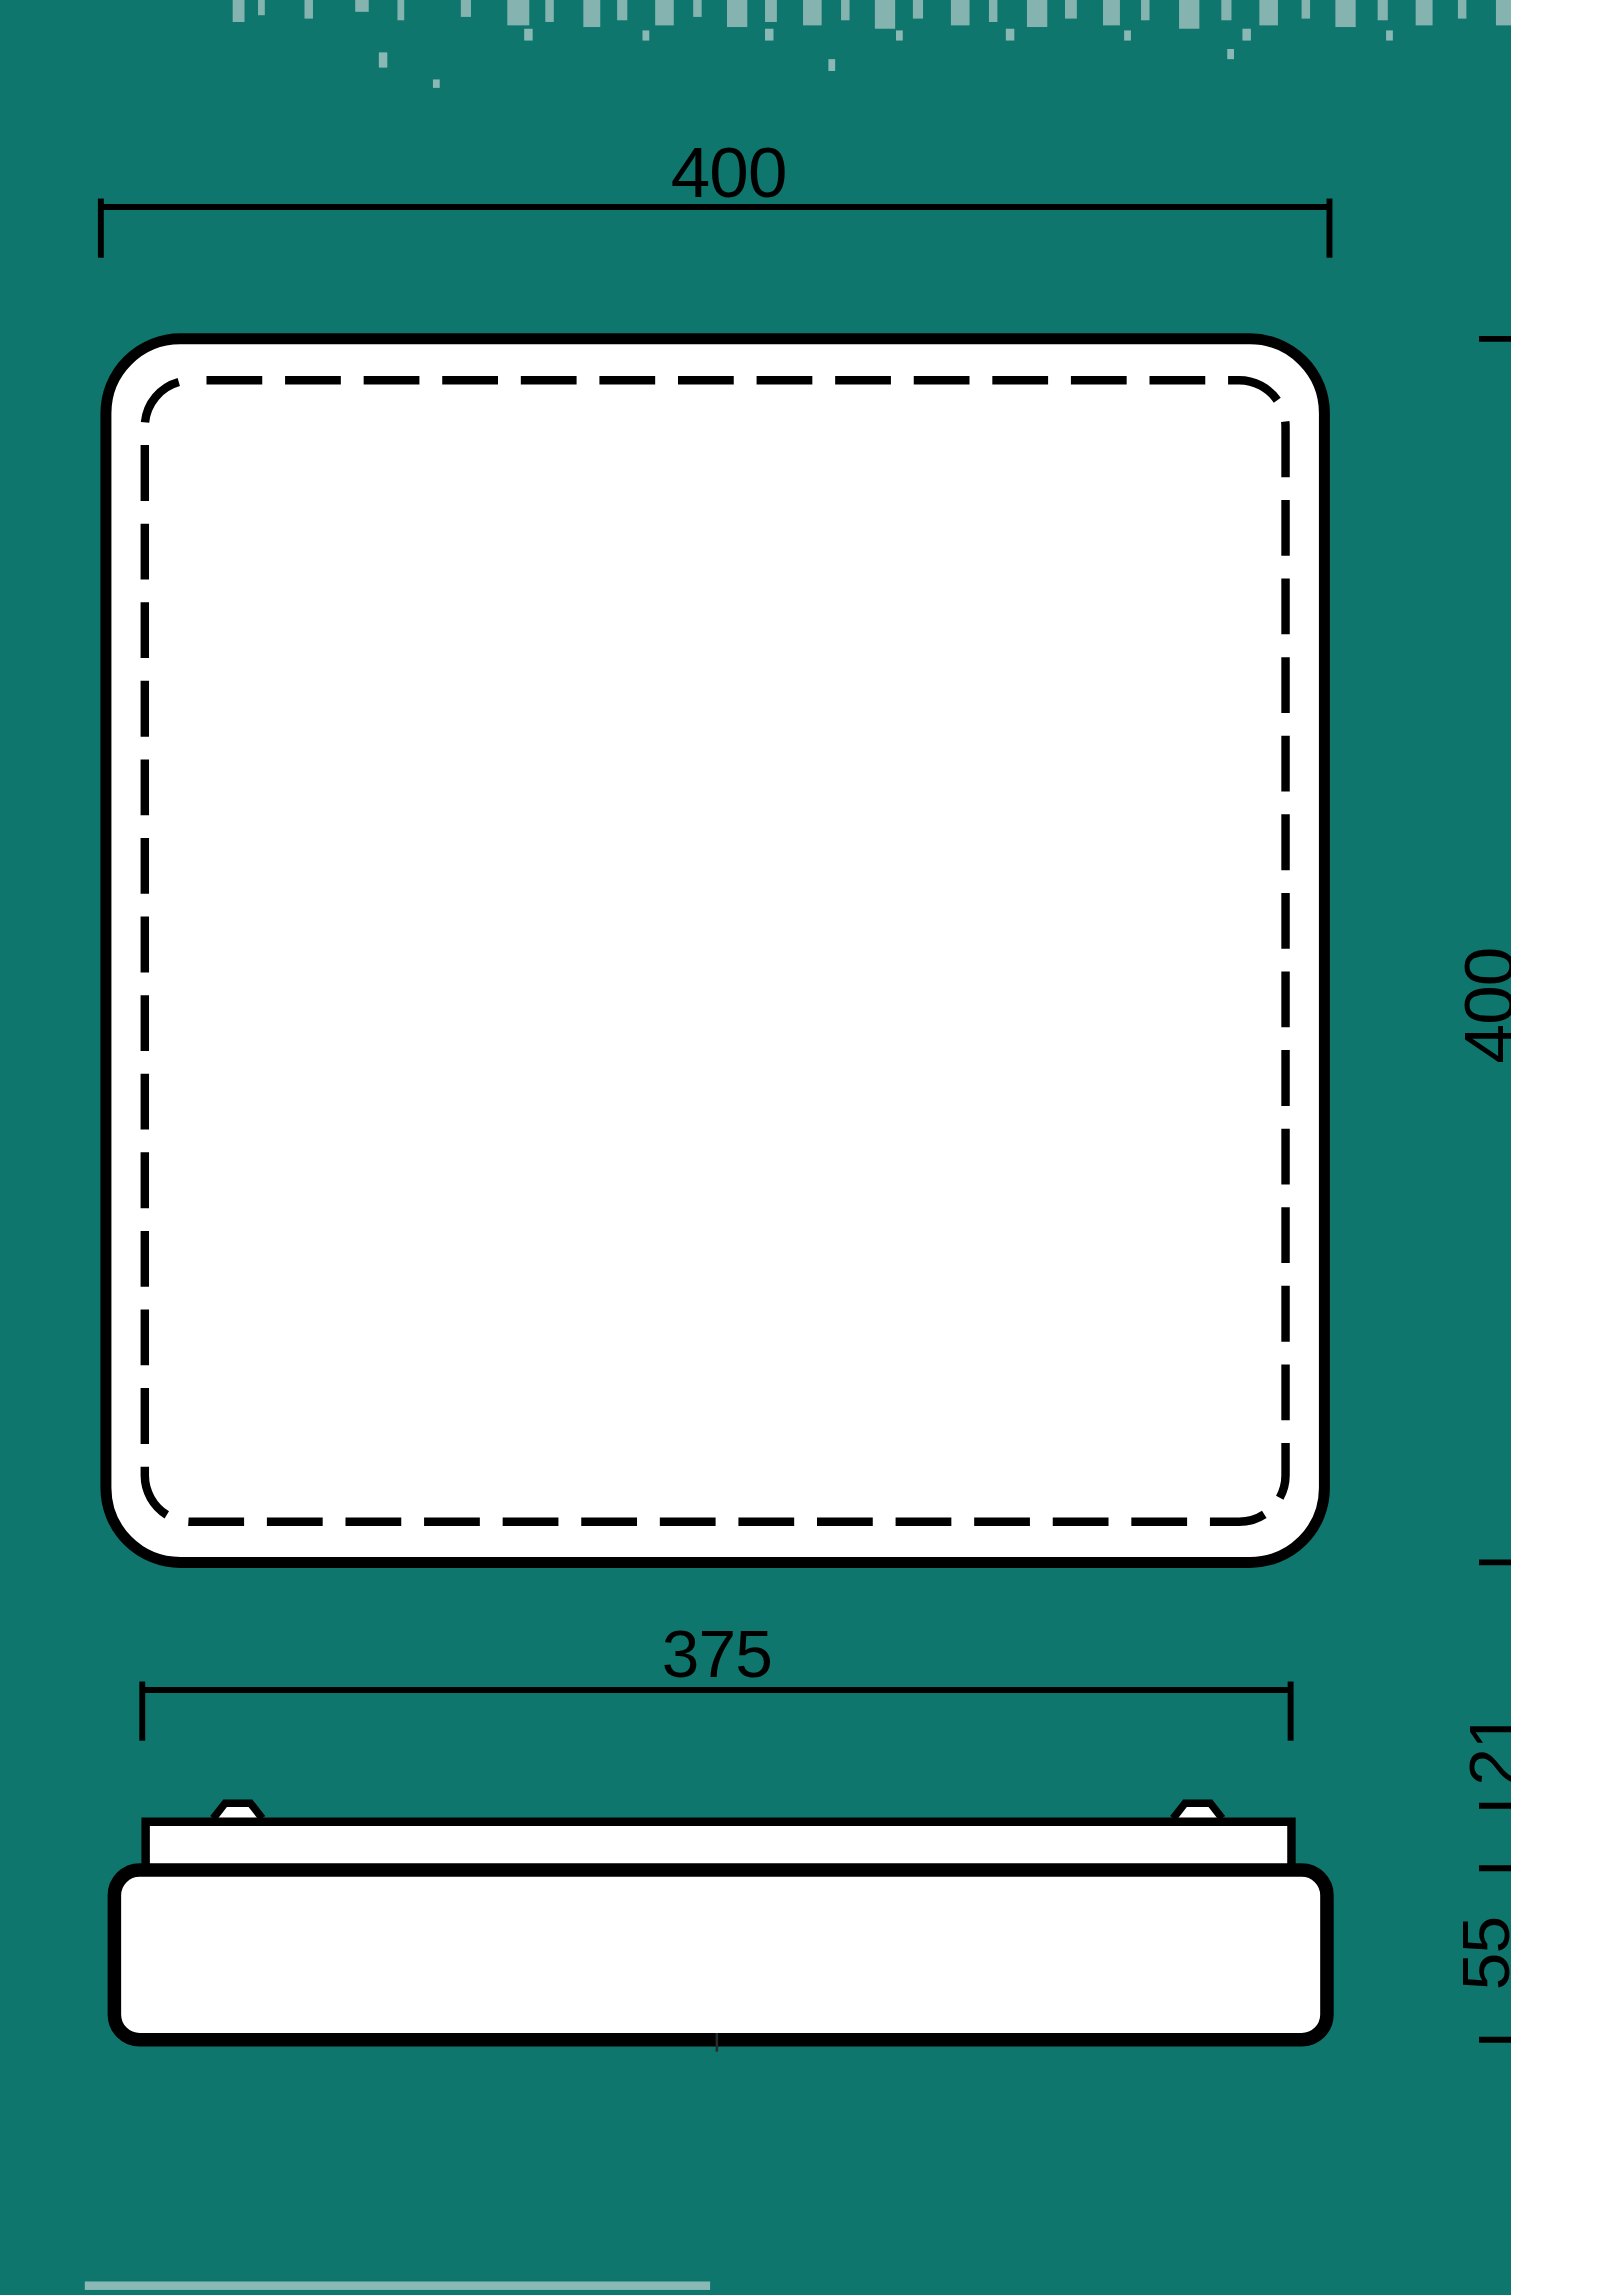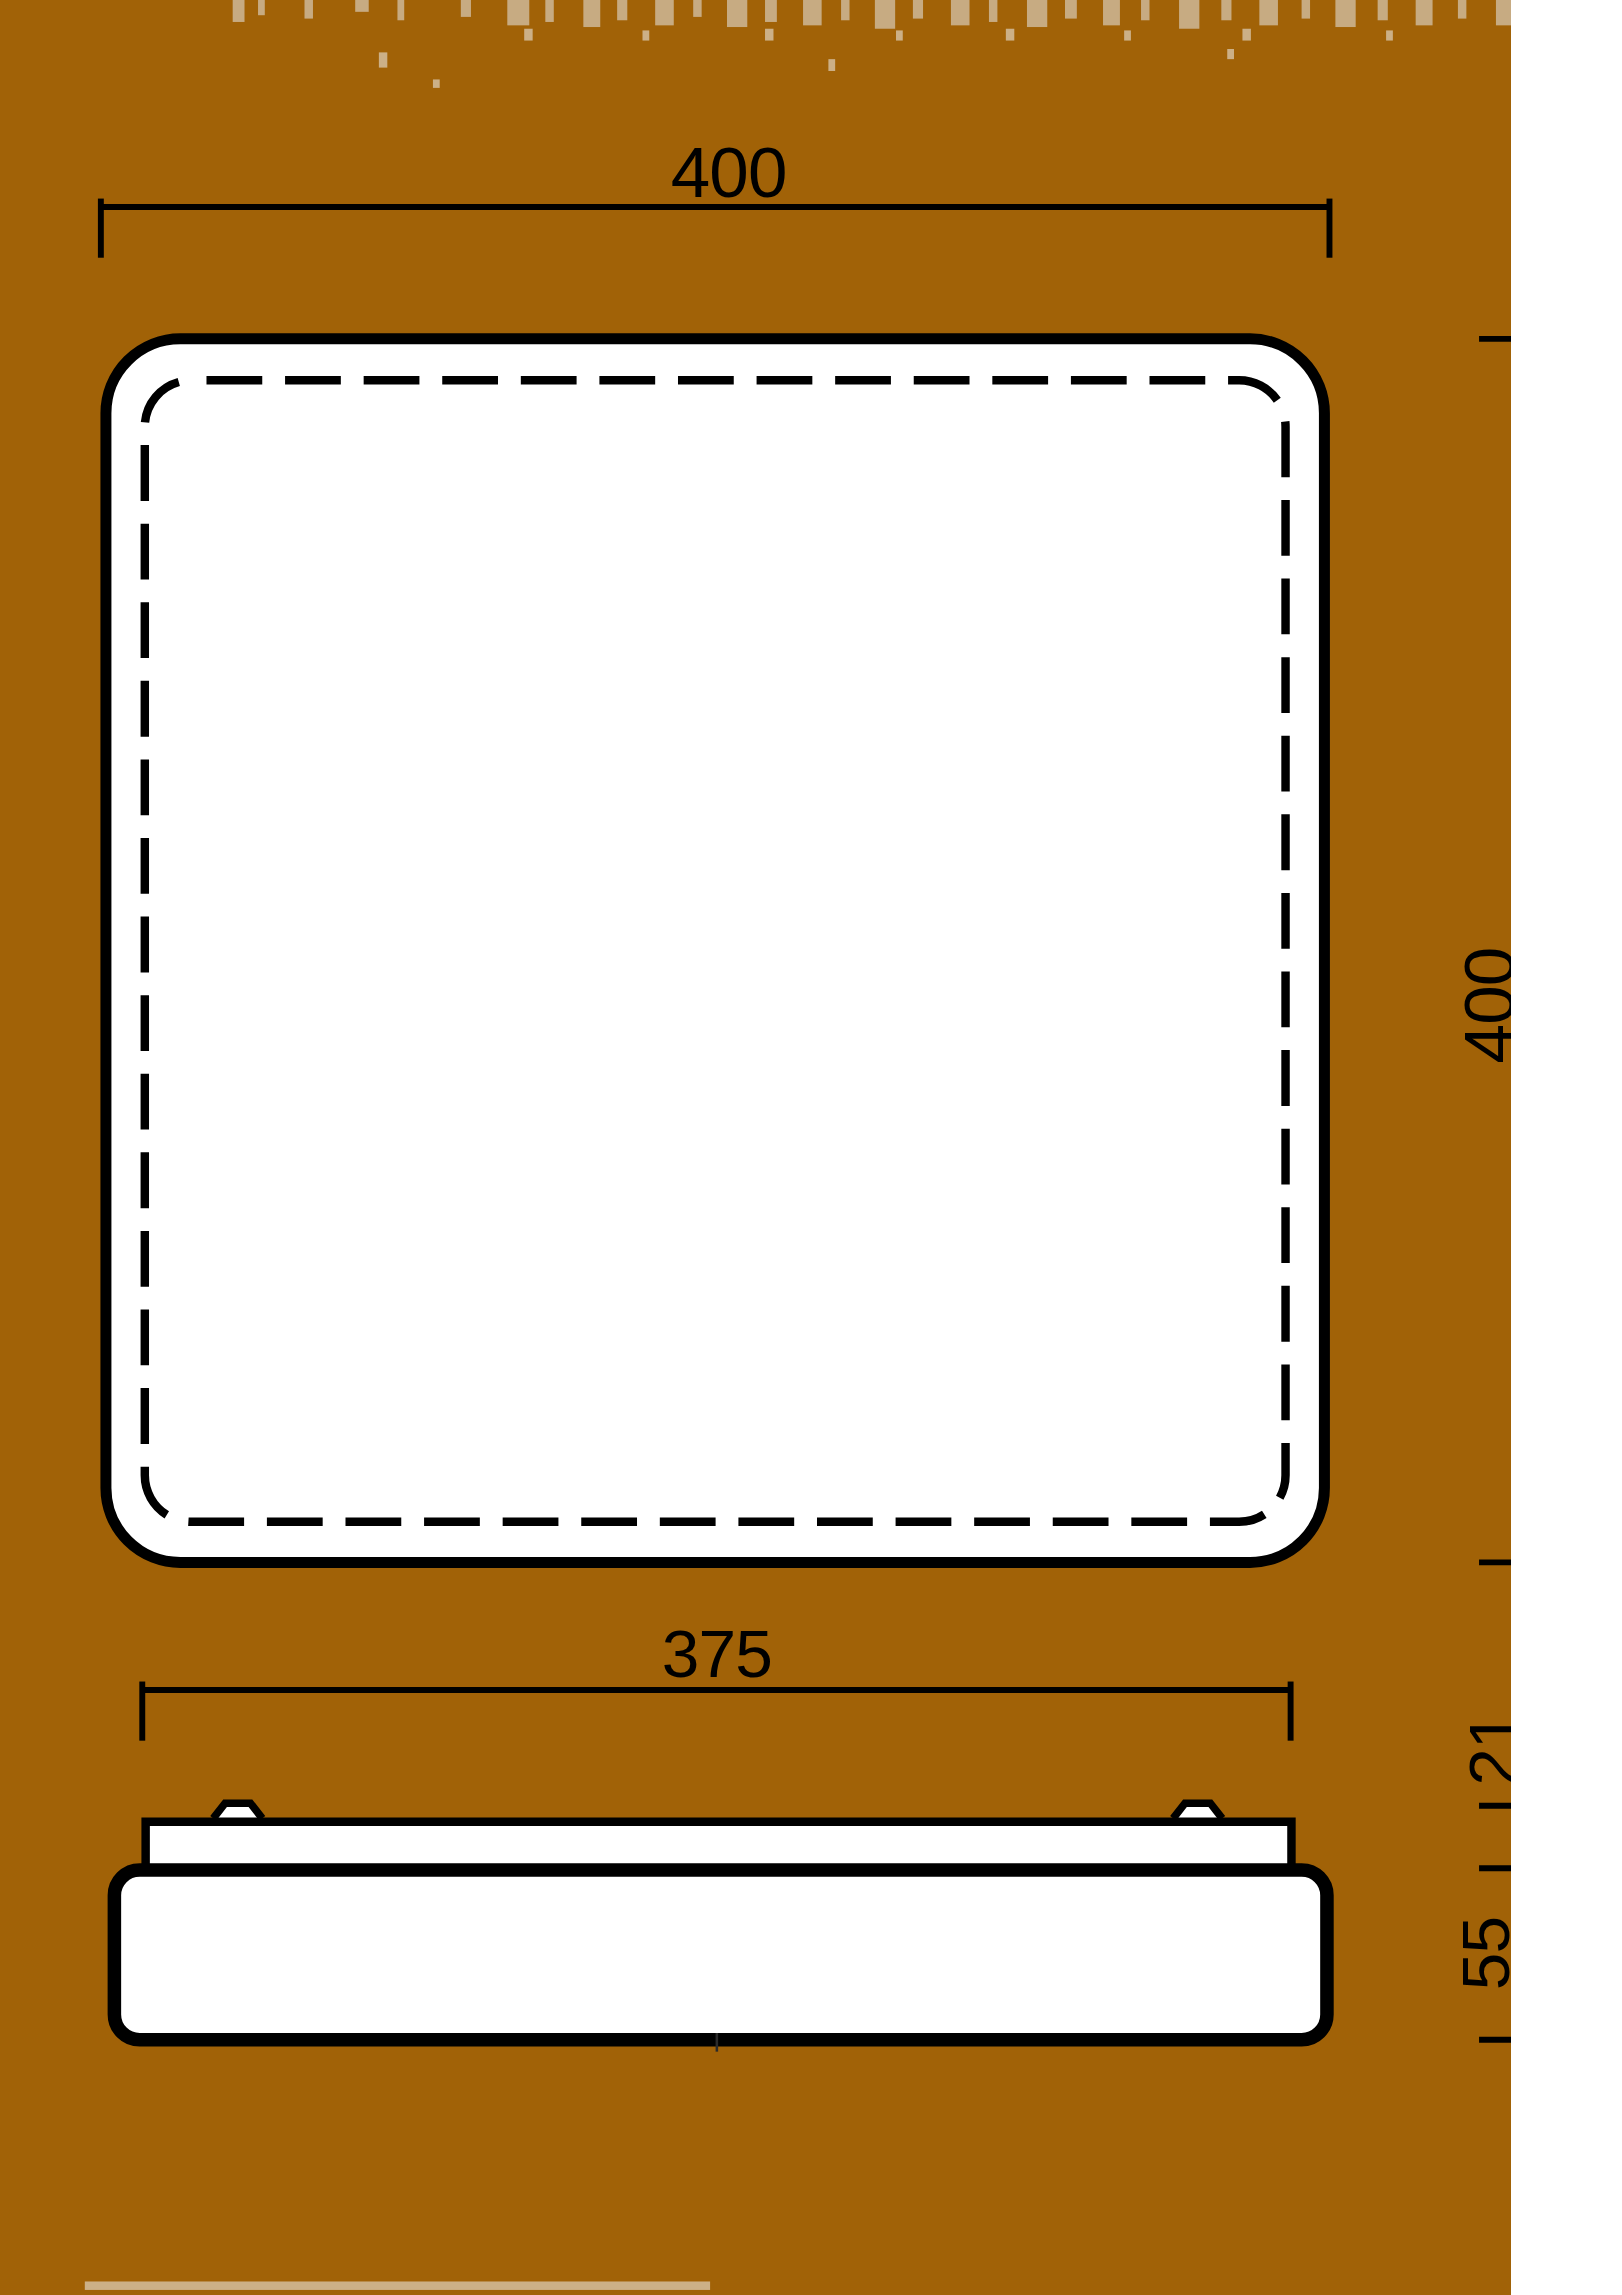--- a/index.html
+++ b/index.html
@@ -1,16 +1,16 @@
 <!DOCTYPE html>
 <html style="font-size:13.5px"><head>
 <meta charset="utf-8">
 <style>
   html,body{margin:0;padding:0;background:#ffffff;}
-  .page{position:relative;width:1511px;height:2295px;background:#a16207;overflow:hidden;}
+  .page{position:relative;width:1511px;height:2295px;background:#0f766e;overflow:hidden;}
   svg{display:block;}
   text{font-family:"Liberation Sans", sans-serif;fill:#000000;}
   .dimtext{font-size:84px;letter-spacing:-1px;}
   .dimtext-sm{font-size:80px;letter-spacing:-1px;}
 </style>
 </head>
 <body>
 
 <div class="page">
   <svg width="1623" height="2295" viewBox="0 0 1920 2716" xmlns="http://www.w3.org/2000/svg">

